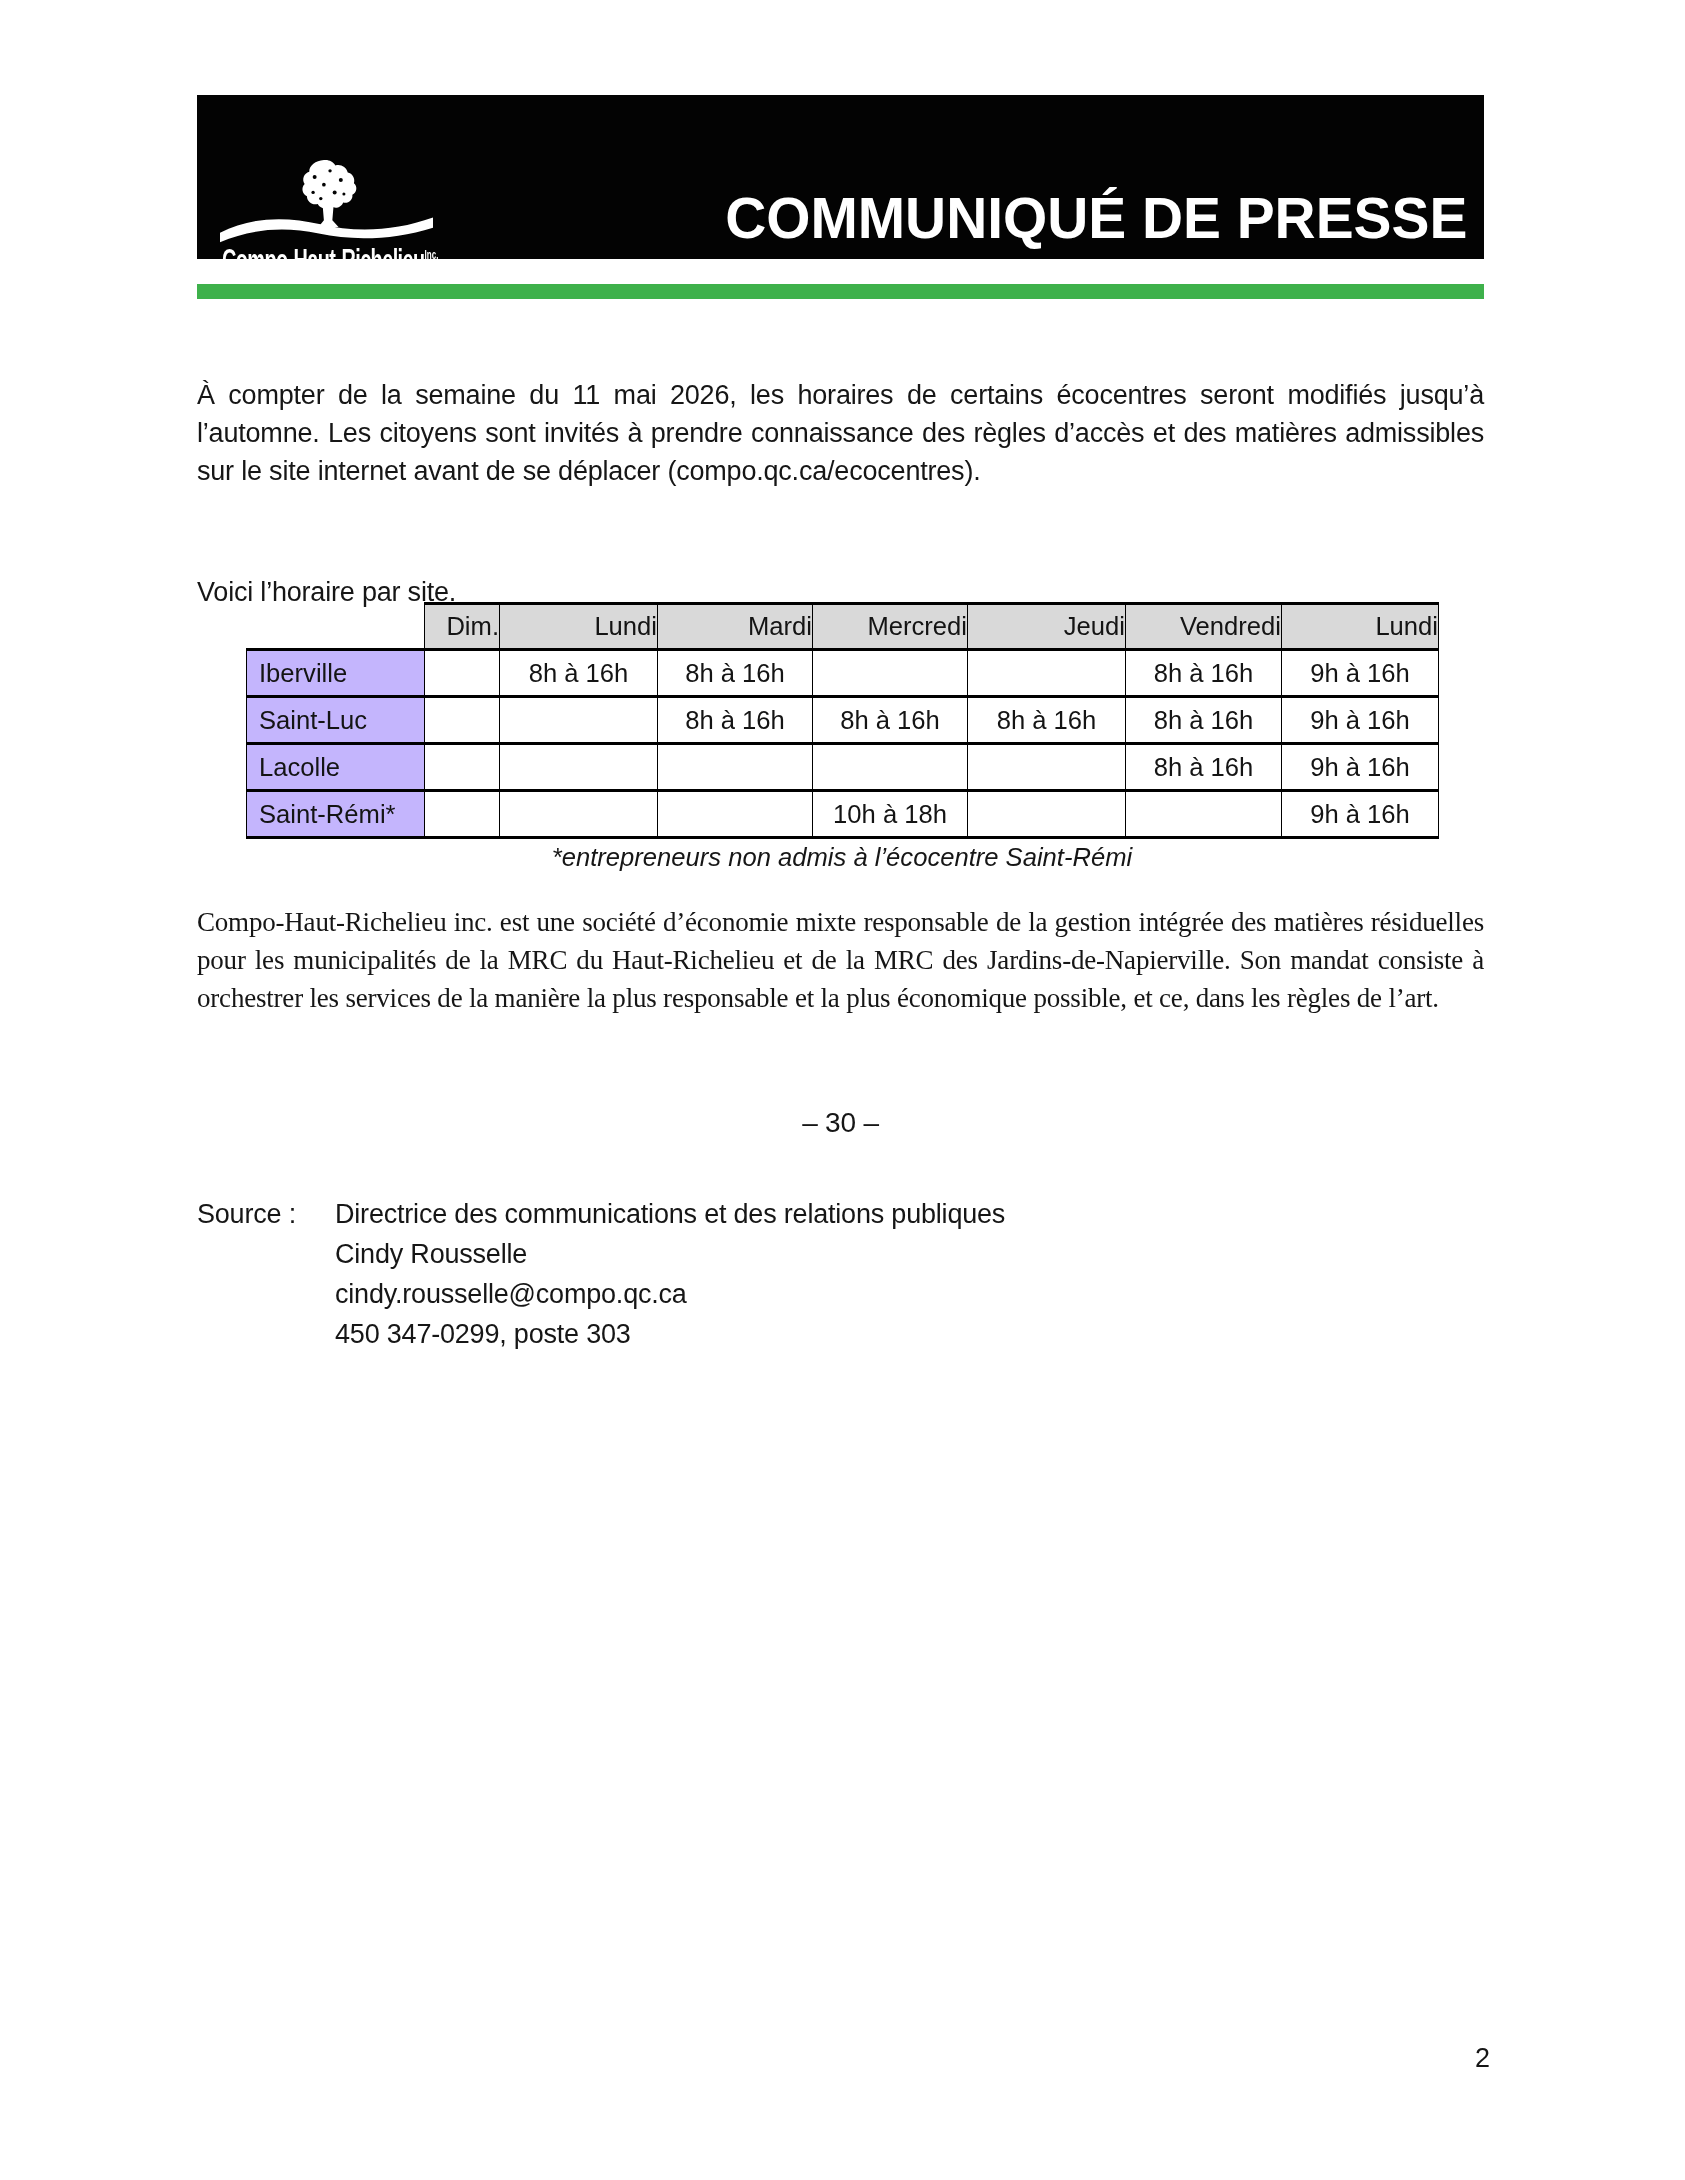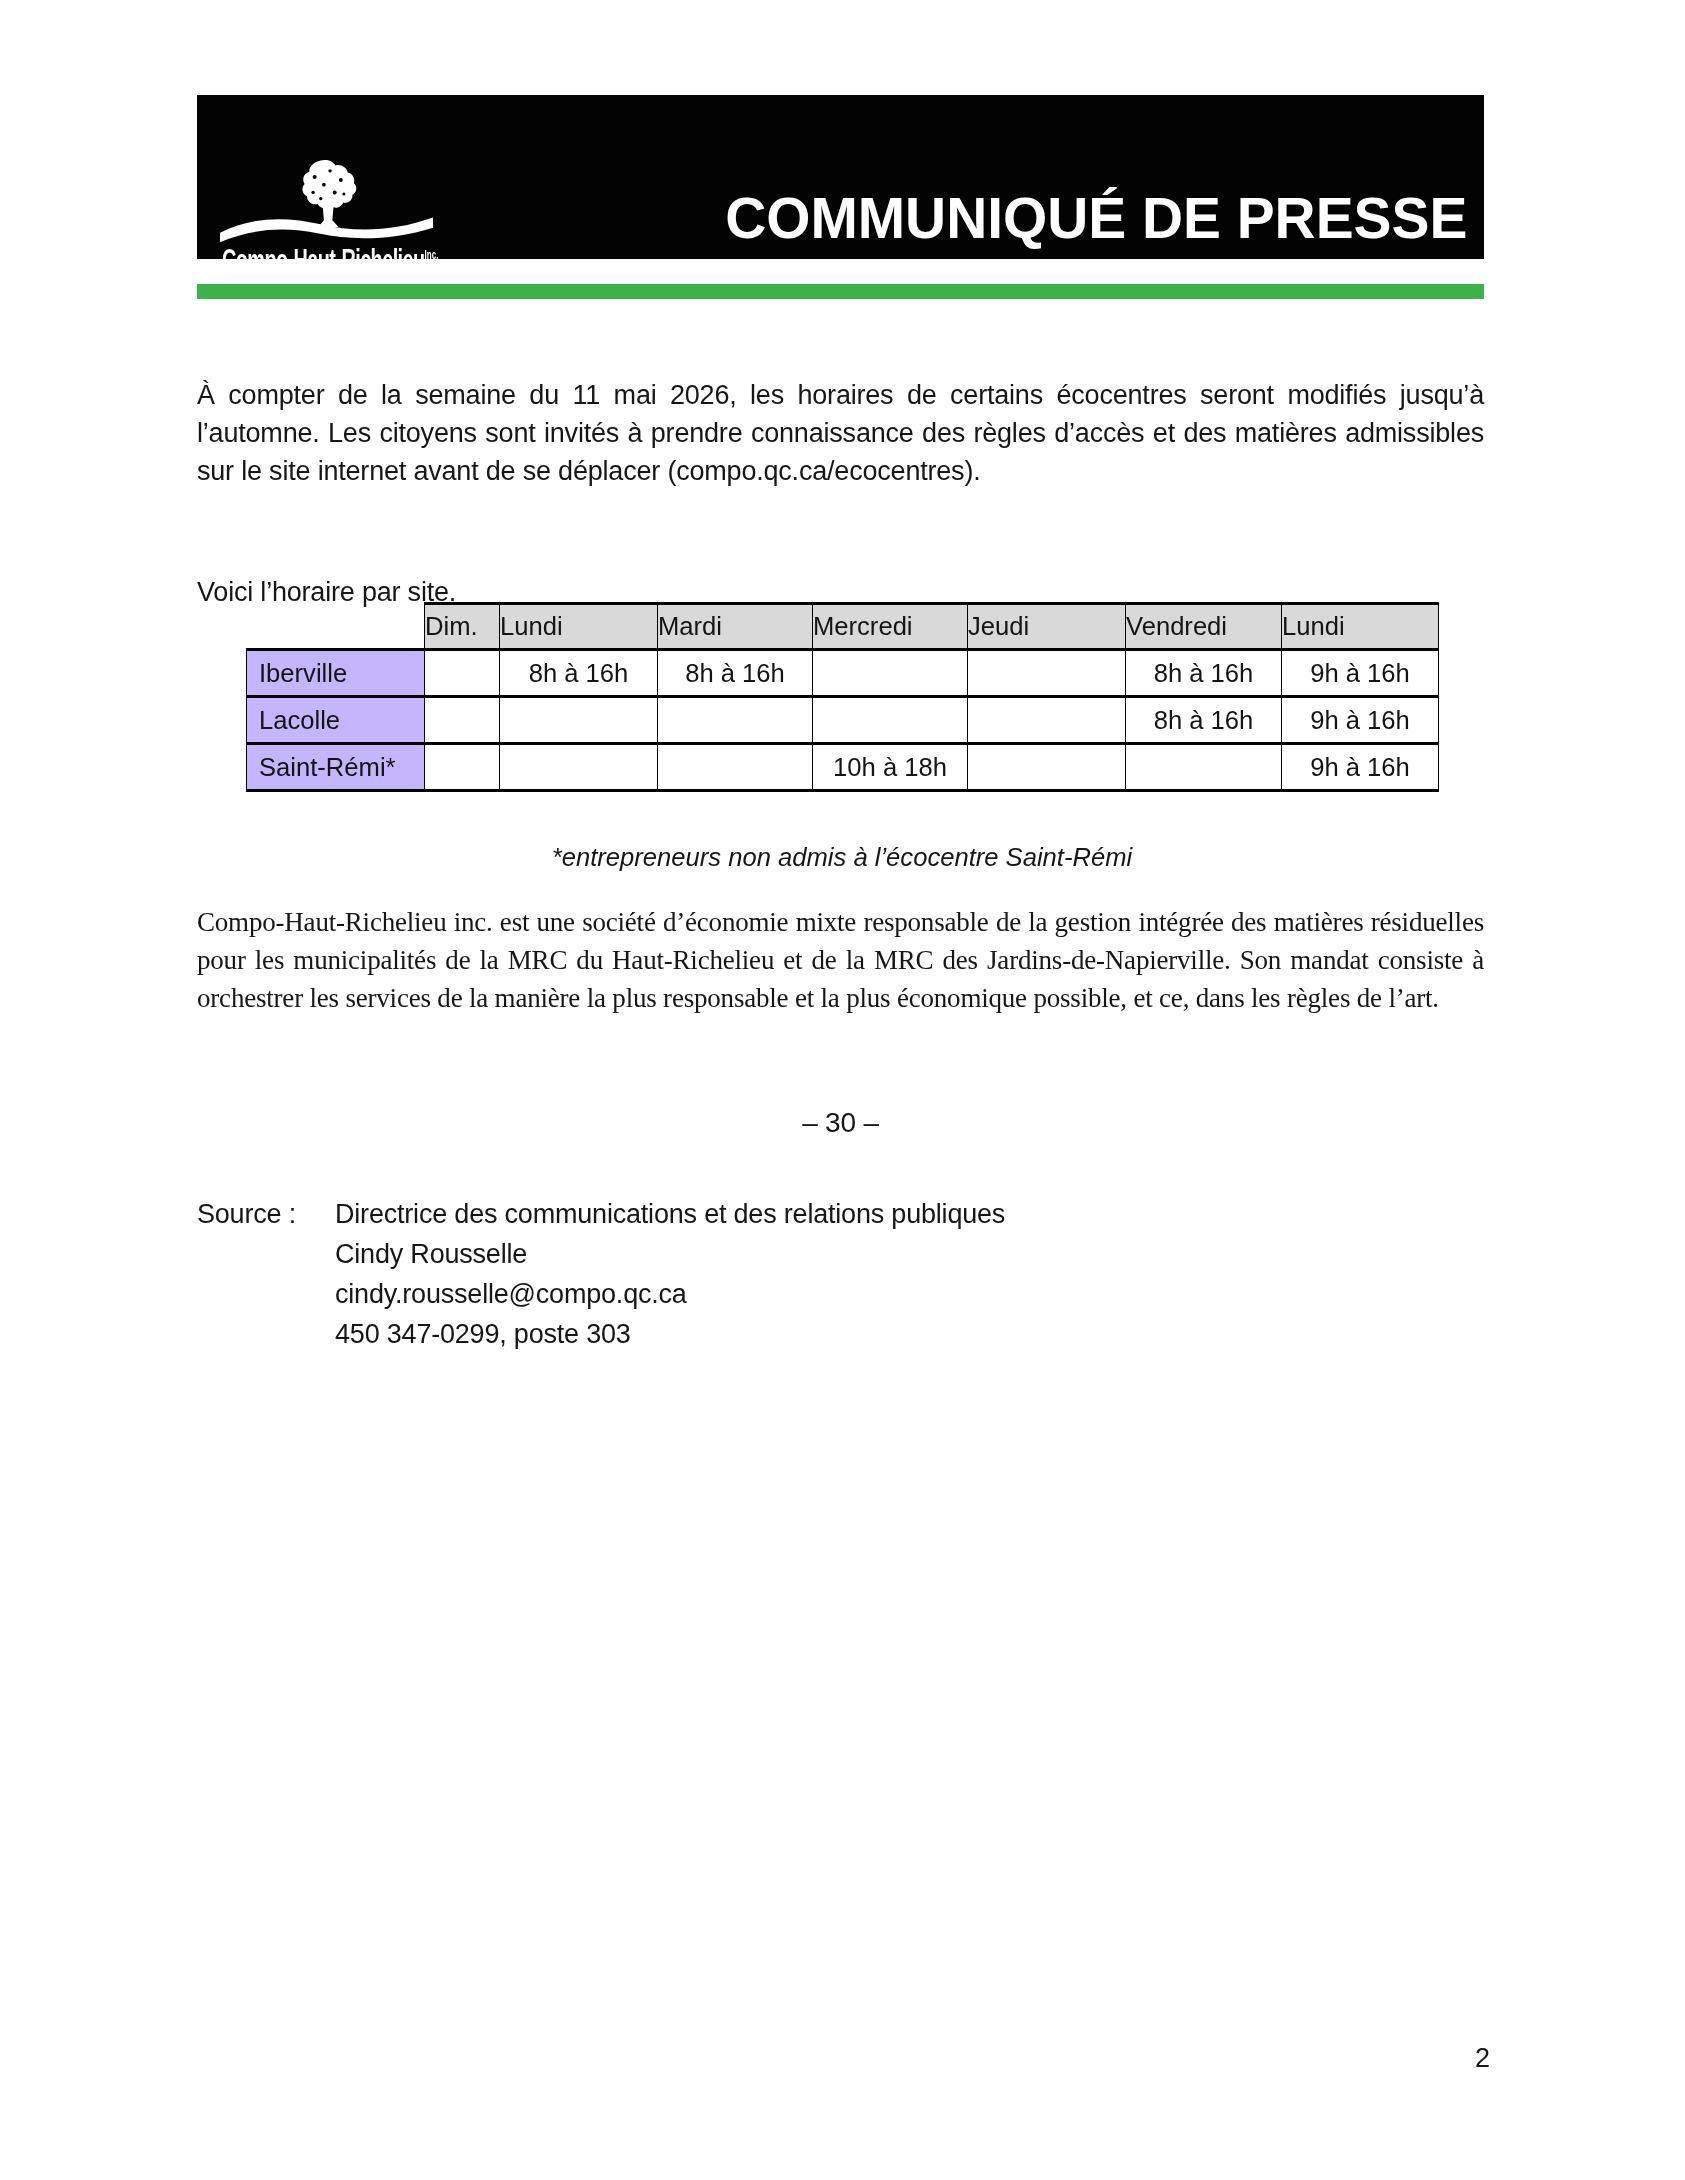--- a/index.html
+++ b/index.html
@@ -35,21 +35,21 @@
   .end-mark{top:1104px;text-align:center;font-size:28px;}
   
   .table-wrap{position:absolute;left:49px;top:602px;}
   table.schedule{border-collapse:collapse;table-layout:fixed;width:1192px;
     font-size:25.6px;color:#141414;}
   table.schedule th,table.schedule td{
     border:1.7px solid #000;border-top-width:3.4px;border-bottom-width:3.4px;
     padding:0;font-weight:400;overflow:hidden;
   }
   table.schedule .corner{border:none;background:transparent;}
-  table.schedule thead th{background:#d9d9d9;height:43px;text-align:left;}
+  table.schedule thead th{background:#d9d9d9;height:43px;text-align:right;}
   table.schedule tbody th{background:#c4b5fd;text-align:left;padding-left:12px;}
   table.schedule tbody td{background:#ffffff;text-align:center;}
   table.schedule tbody tr{height:47px;}
   .footnote{position:absolute;left:49px;top:840px;width:1192px;text-align:center;
     font-size:25.6px;line-height:34px;font-style:italic;}
   
   .source{top:1194px;display:flex;}
   .source-label{width:138px;flex:0 0 138px;line-height:40px;}
   .source-lines div{line-height:40px;}
   
@@ -120,20 +120,30 @@
               <th>Iberville</th>
               <td></td>
               <td>8h à 16h</td>
               <td>8h à 16h</td>
               <td></td>
               <td></td>
               <td>8h à 16h</td>
               <td>9h à 16h</td>
             </tr>
             <tr>
+              <th>Saint-Luc</th>
+              <td></td>
+              <td></td>
+              <td>8h à 16h</td>
+              <td>8h à 16h</td>
+              <td>8h à 16h</td>
+              <td>8h à 16h</td>
+              <td>9h à 16h</td>
+            </tr>
+            <tr>
               <th>Lacolle</th>
               <td></td>
               <td></td>
               <td></td>
               <td></td>
               <td></td>
               <td>8h à 16h</td>
               <td>9h à 16h</td>
             </tr>
             <tr>

